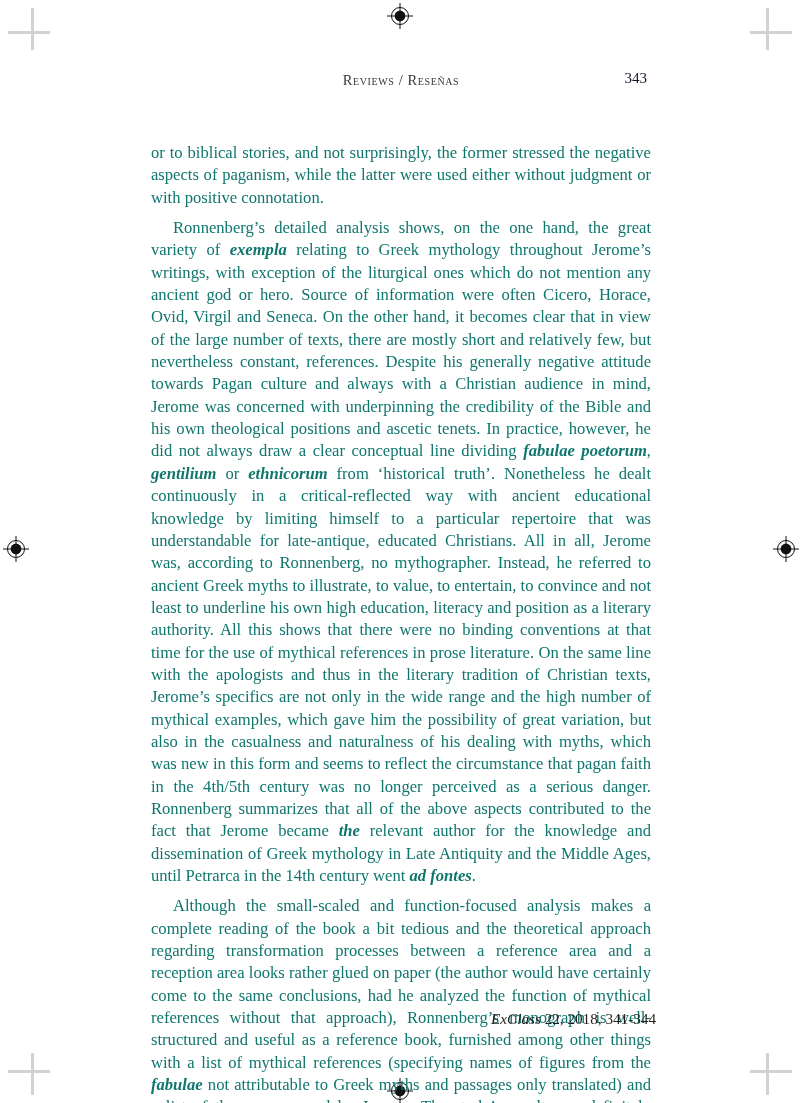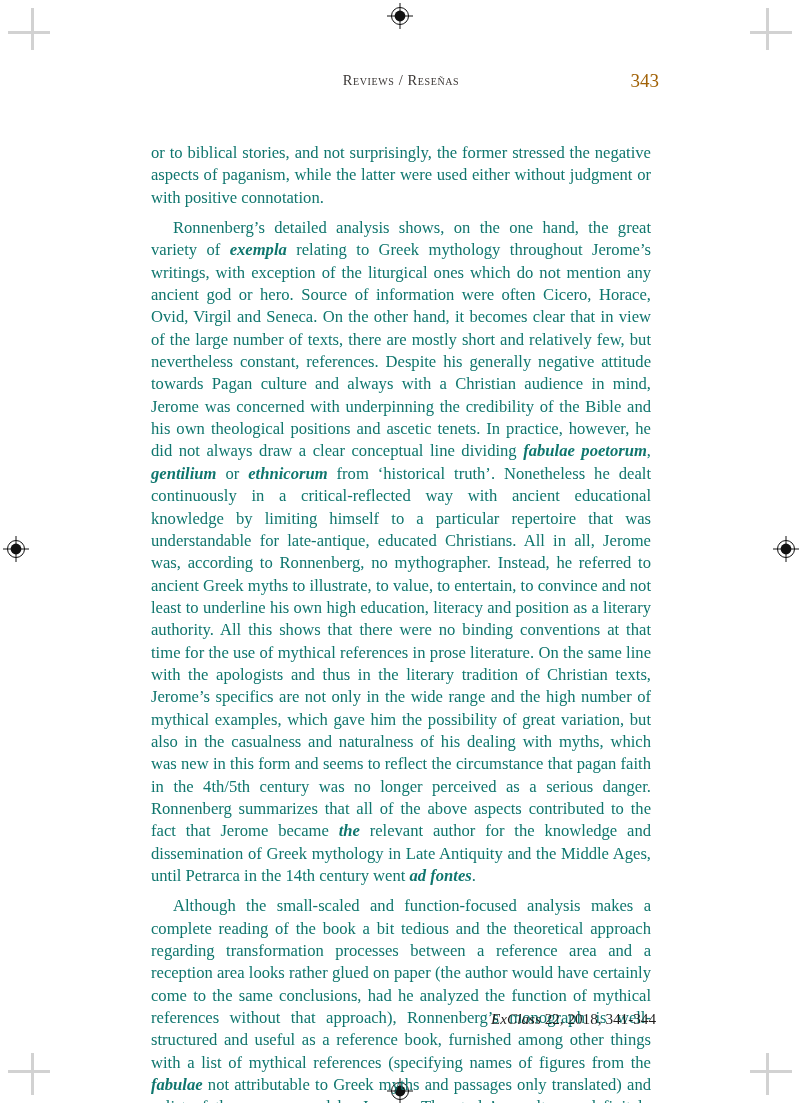--- a/index.html
+++ b/index.html
@@ -60,24 +60,24 @@
     right: 0;
     text-align: center;
     font-size: 14.5px;
     font-variant: small-caps;
     letter-spacing: 0.6px;
     color: #3a3634;
     white-space: nowrap;
   }
   .running-head-folio {
     position: absolute;
-    right: 0;
+    right: 12px;
     top: -2px;
-    font-size: 19px;
-    color: #a16207;
+    font-size: 15px;
+    color: #0f172a;
   }
 
   
   .body-column {
     position: absolute;
     left: 143px;
     top: 134px;
     width: 516px;
   }
 

